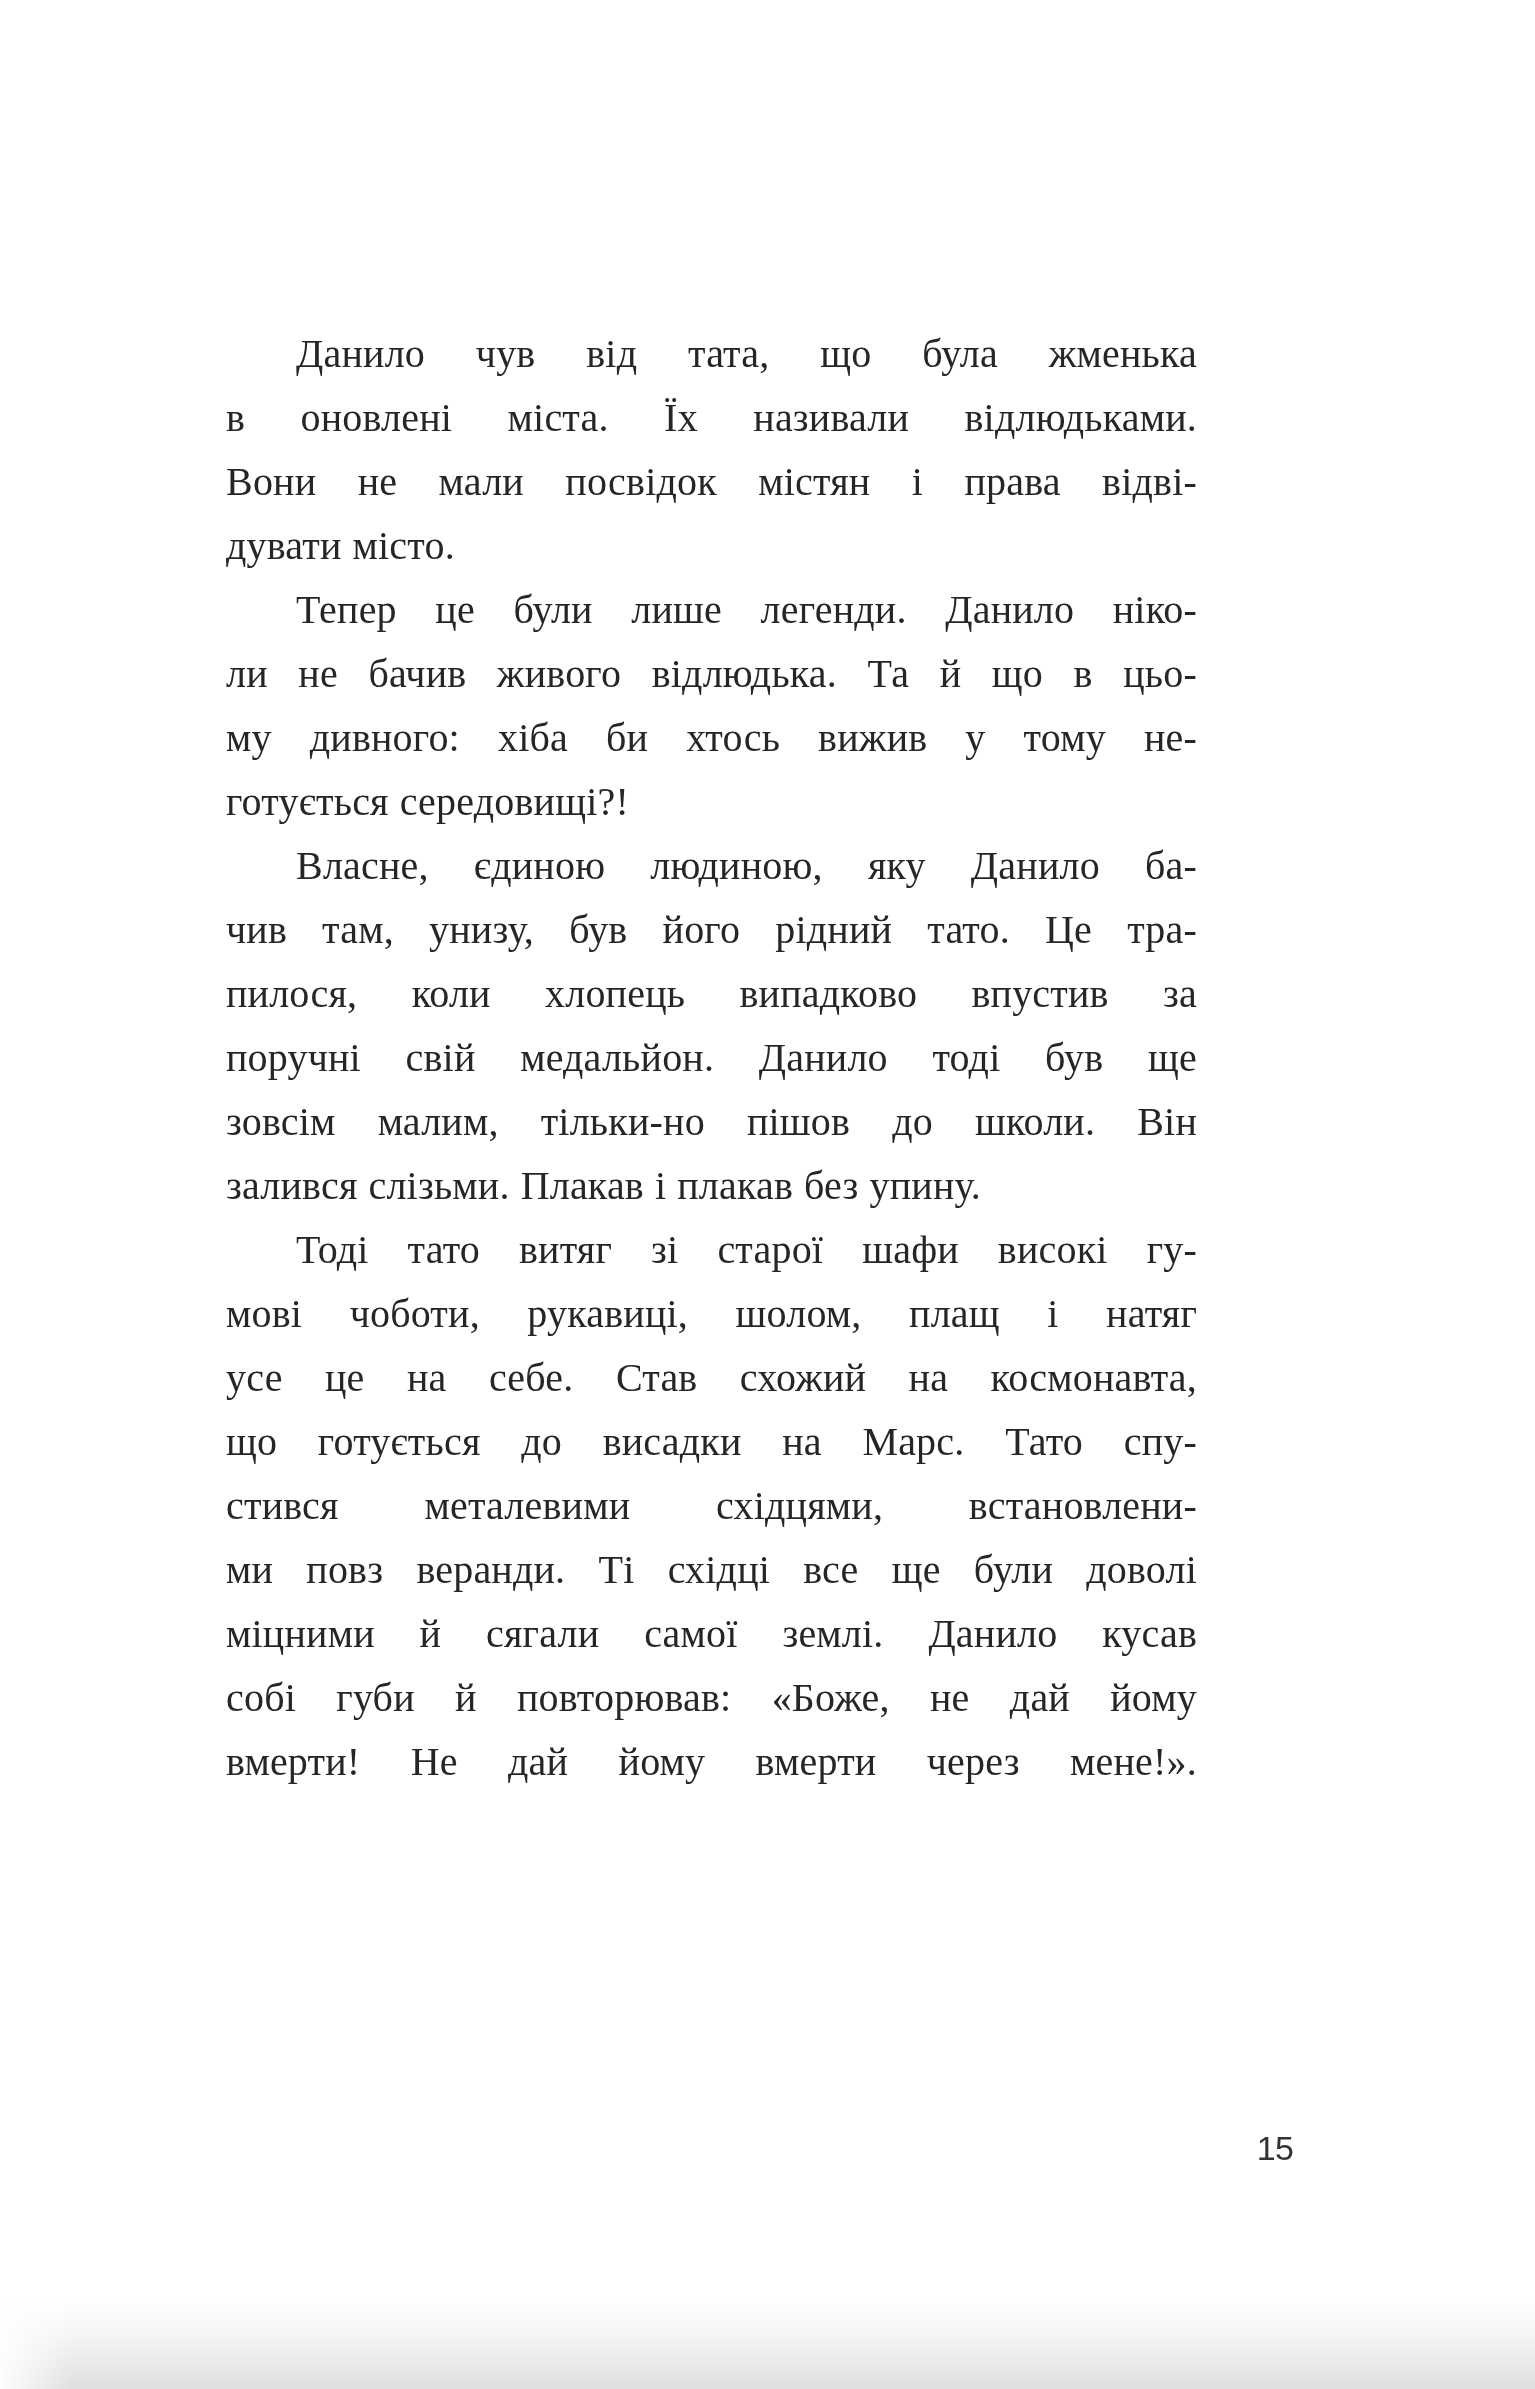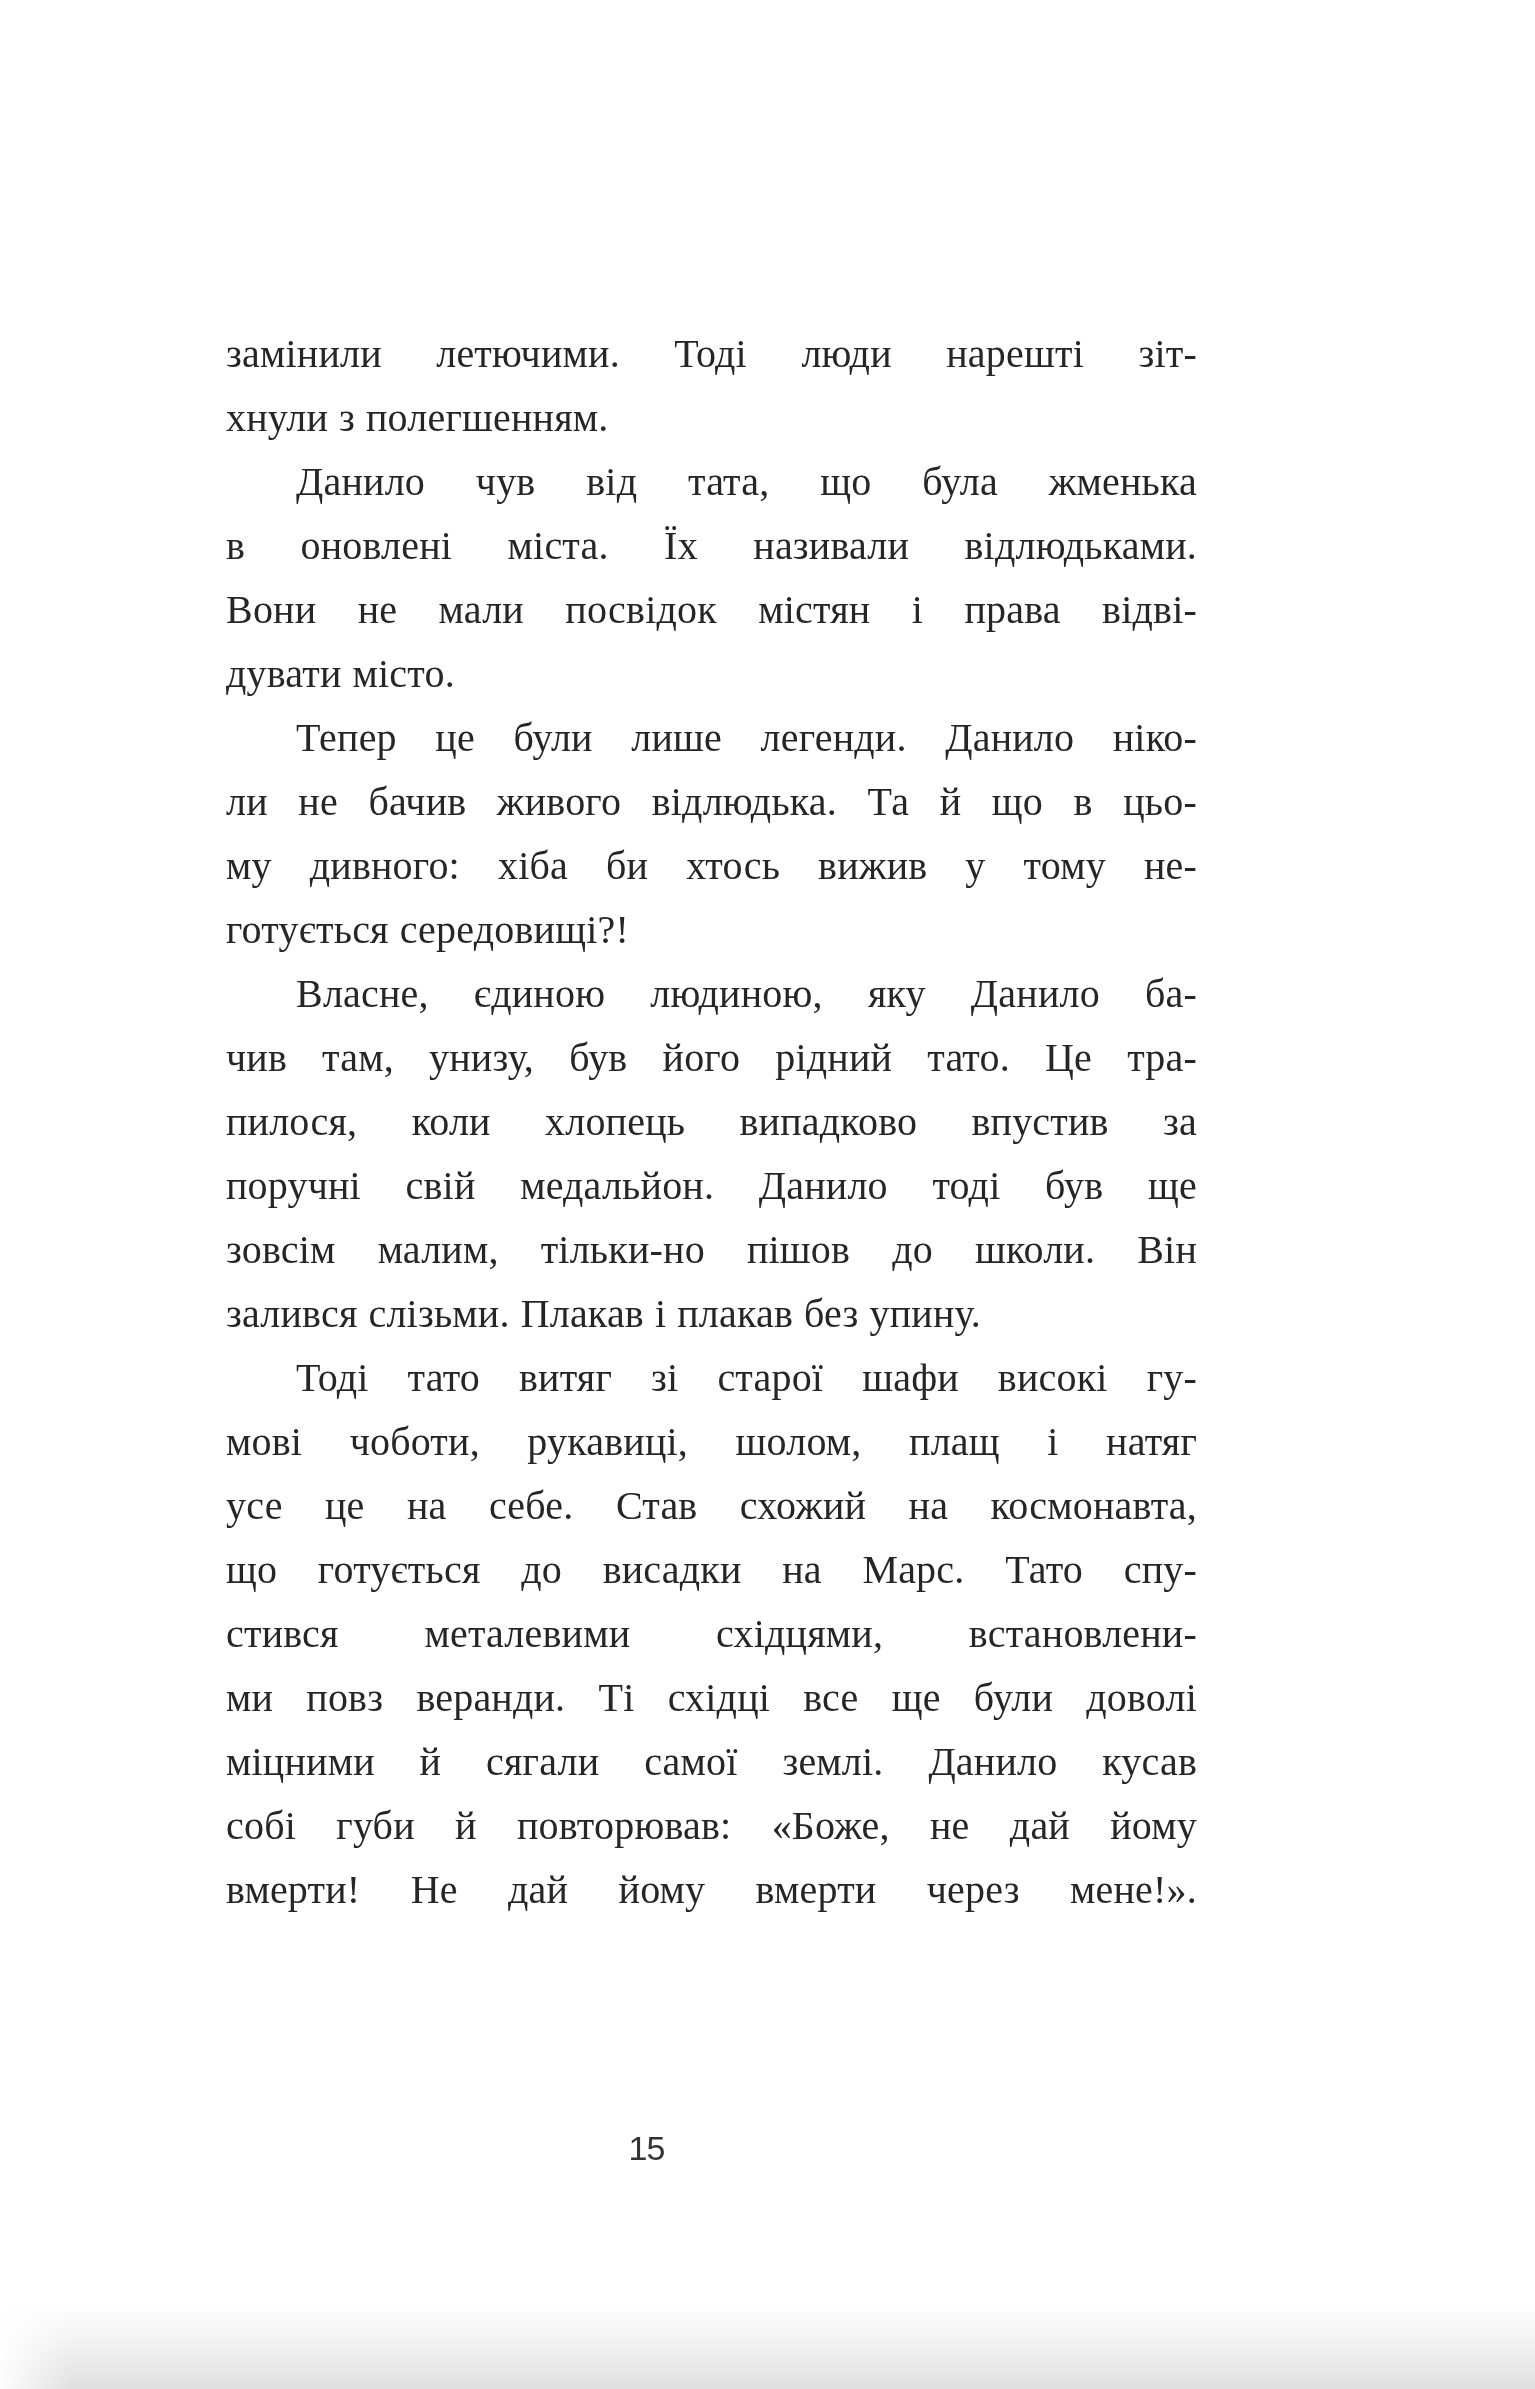--- a/index.html
+++ b/index.html
@@ -45,21 +45,21 @@
       text-align-last: left;
     }
     .line.indent {
       padding-left: 70px;
     }
     .page-number {
       position: absolute;
       left: 0;
       width: 1293px;
       top: 2128px;
-      text-align: center;
+      text-align: right;
       font-family: "Liberation Sans", "DejaVu Sans", sans-serif;
       font-size: 34px;
       line-height: 40px;
       color: #333333;
       letter-spacing: -0.8px;
     }
     .bottom-shade {
       position: absolute;
       left: 0;
       bottom: 0;
@@ -75,24 +75,20 @@
       height: 88px;
       background: linear-gradient(to right, rgba(255,255,255,0.95) 0%, rgba(255,255,255,0) 100%);
     }
   </style>
 </head>
 <body>
 
 <div class="page">
   <div class="text-block">
 
-    <div class="paragraph">
-      <span class="line">замінили летючими. Тоді люди нарешті зіт-</span>
-      <span class="line last">хнули з полегшенням.</span>
-    </div>
 
     <div class="paragraph">
       <span class="line indent">Данило чув від тата, що була жменька</span>
       <span class="line">в оновлені міста. Їх називали відлюдьками.</span>
       <span class="line">Вони не мали посвідок містян і права відві-</span>
       <span class="line last">дувати місто.</span>
     </div>
 
     <div class="paragraph">
       <span class="line indent">Тепер це були лише легенди. Данило ніко-</span>

